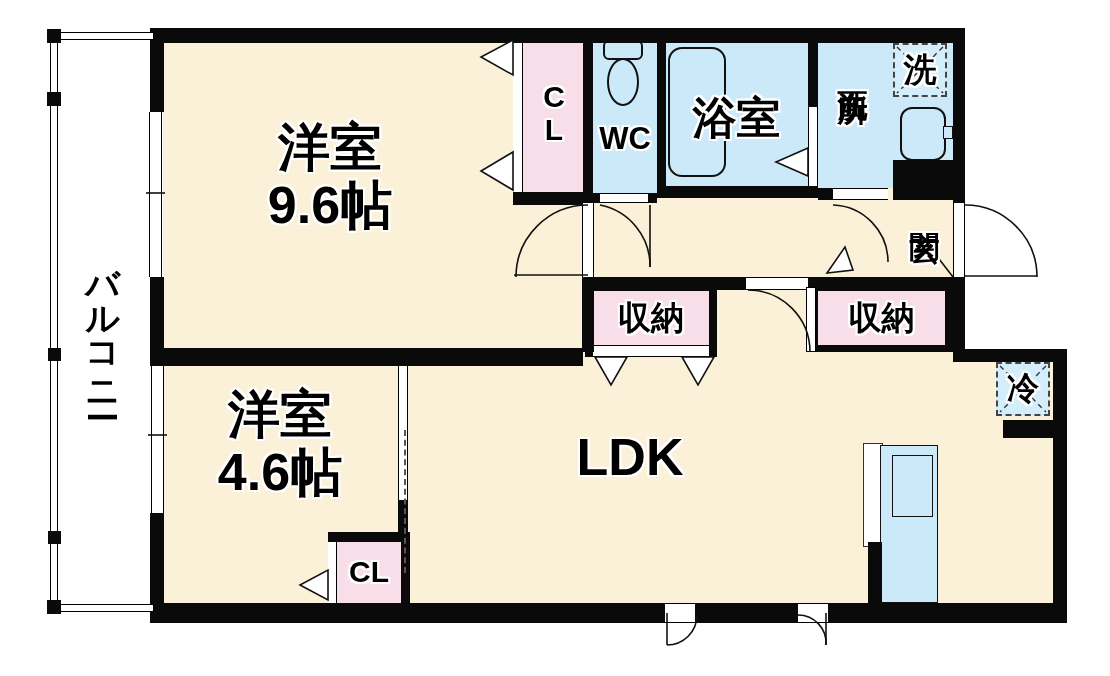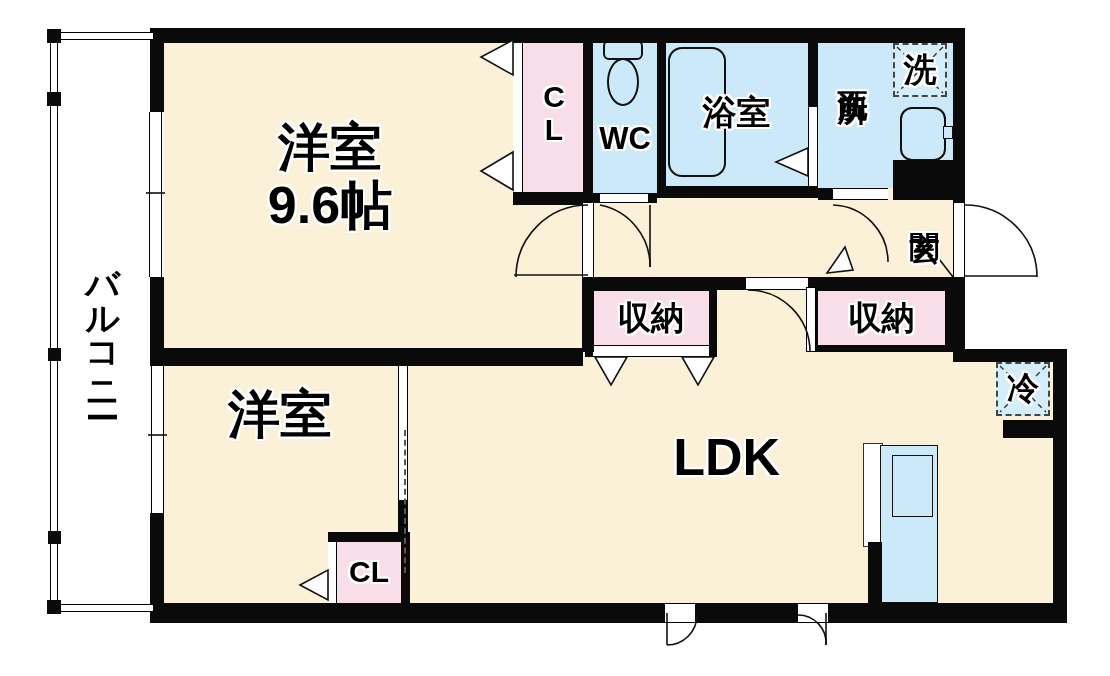--- a/index.html
+++ b/index.html
@@ -142,28 +142,29 @@
     <line class="ln" x1="146" y1="193" x2="165" y2="193"></line>
     <line class="ln" x1="148" y1="435" x2="167" y2="435"></line>
   </svg>
 
   <div class="lbl" style="left:180px;top:118px;width:300px;font-size:52px;">
     <div>洋室</div>
     <div>9.6帖</div>
   </div>
   <div class="lbl" style="left:130px;top:385px;width:300px;font-size:52px;">
     <div>洋室</div>
+    <div>4.6帖</div>
   </div>
-  <div class="lbl" style="left:480px;top:428px;width:300px;font-size:52px;text-align:right;">
+  <div class="lbl" style="left:480px;top:428px;width:300px;font-size:52px;">
     <div>LDK</div>
   </div>
   <div class="lbl vert" style="left:84px;top:245px;font-size:34px;">バルコニー</div>
   <div class="lbl" style="left:537px;top:80px;width:34px;font-size:30px;word-break:break-all;line-height:1.1;">CL</div>
   <div class="lbl" style="left:593px;top:122px;width:64px;font-size:31px;">WC</div>
-  <div class="lbl" style="left:665px;top:93px;width:143px;font-size:34px;">浴室</div>
+  <div class="lbl" style="left:665px;top:93px;width:143px;font-size:44px;">浴室</div>
   <div class="lbl vert upright" style="left:836px;top:66px;font-size:30px;letter-spacing:2px;">洗面所</div>
   <div class="lbl" style="left:893px;top:52px;width:54px;font-size:33px;">洗</div>
   <div class="lbl vert upright" style="left:908px;top:208px;font-size:30px;">玄関</div>
   <div class="lbl" style="left:593px;top:300px;width:116px;font-size:33px;">収納</div>
   <div class="lbl" style="left:818px;top:300px;width:127px;font-size:33px;">収納</div>
   <div class="lbl" style="left:337px;top:555px;width:64px;font-size:30px;">CL</div>
   <div class="lbl" style="left:996px;top:371px;width:54px;font-size:32px;">冷</div>
 
 </div>
 

